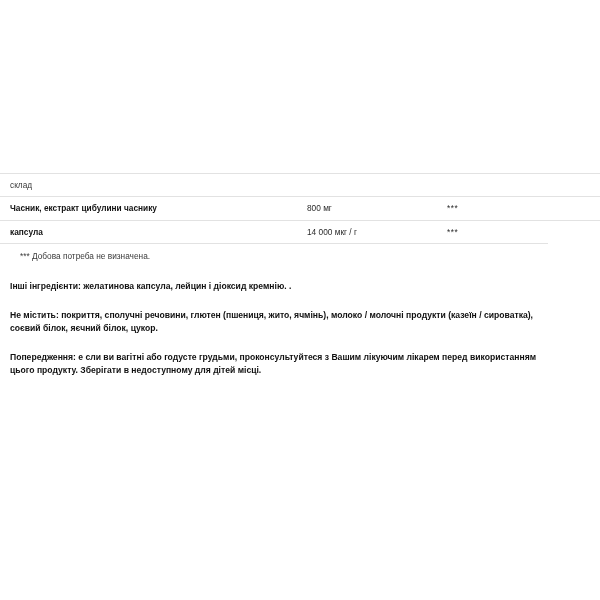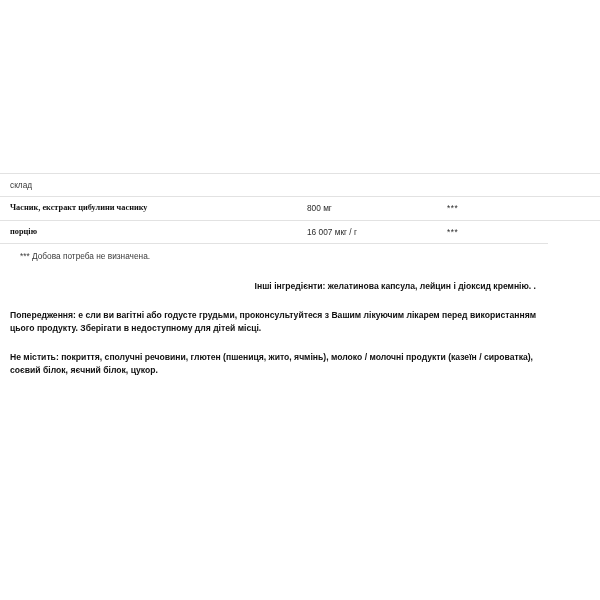--- a/index.html
+++ b/index.html
@@ -51,21 +51,21 @@
     line-height: 1.25;
     white-space: nowrap;
   }
   .cell-amount,
   .cell-dv {
     padding-left: 0;
   }
 
   .row-plain .cell { font-weight: 400; color: #3a3a3a; }
   .row-header .cell { font-weight: 400; color: #3a3a3a; }
-  .row-item .cell-name { font-weight: bold; color: #111111; font-family: Liberation Serif, serif; }
+  .row-item .cell-name { font-weight: bold; color: #111111; }
   .row-item .cell-amount,
   .row-item .cell-dv { font-weight: 400; color: #2b2b2b; }
 
   .stars {
     letter-spacing: 0.5px;
     font-weight: 400;
   }
 
   
   .footnote {
@@ -78,21 +78,21 @@
   }
 
   
   .para {
     font-size: 8.6px;
     font-weight: bold;
     color: #111111;
     line-height: 1.45;
     padding: 0 12px 0 10px;
   }
-  .para-other        { margin-top: 18px; text-align: right; }
+  .para-other        { margin-top: 18px; }
   .para-free-of      { margin-top: 17px; }
   .para-warning      { margin-top: 17px; }
 </style>
 </head>
 <body>
 
 <div class="page">
 
   <div class="top-spacer"></div>
 
@@ -120,34 +120,34 @@
         <td>
           <div class="cell cell-amount">800 мг</div>
         </td>
         <td>
           <div class="cell cell-dv stars">***</div>
         </td>
       </tr>
 
       <tr class="row-item">
         <td>
-          <div class="cell cell-name">порцію</div>
+          <div class="cell cell-name">капсула</div>
         </td>
         <td>
-          <div class="cell cell-amount">16 007 мкг / г</div>
+          <div class="cell cell-amount">14 000 мкг / г</div>
         </td>
         <td>
           <div class="cell cell-dv stars">***</div>
         </td>
       </tr>
 
     </tbody>
   </table>
 
   <div class="footnote">*** Добова потреба не визначена.</div>
 
   <div class="para para-other">Інші інгредієнти: желатинова капсула, лейцин і діоксид кремнію. .</div>
 
+  <div class="para para-free-of">Не містить: покриття, сполучні речовини, глютен (пшениця, жито, ячмінь), молоко / молочні продукти (казеїн / сироватка), соєвий білок, яєчний білок, цукор.</div>
+
   <div class="para para-warning">Попередження: е сли ви вагітні або годусте грудьми, проконсультуйтеся з Вашим лікуючим лікарем перед використанням цього продукту.  Зберігати в недоступному для дітей місці.</div>
-
-  <div class="para para-free-of">Не містить: покриття, сполучні речовини, глютен (пшениця, жито, ячмінь), молоко / молочні продукти (казеїн / сироватка), соєвий білок, яєчний білок, цукор.</div>
 
 </div>
 
 </body></html>

